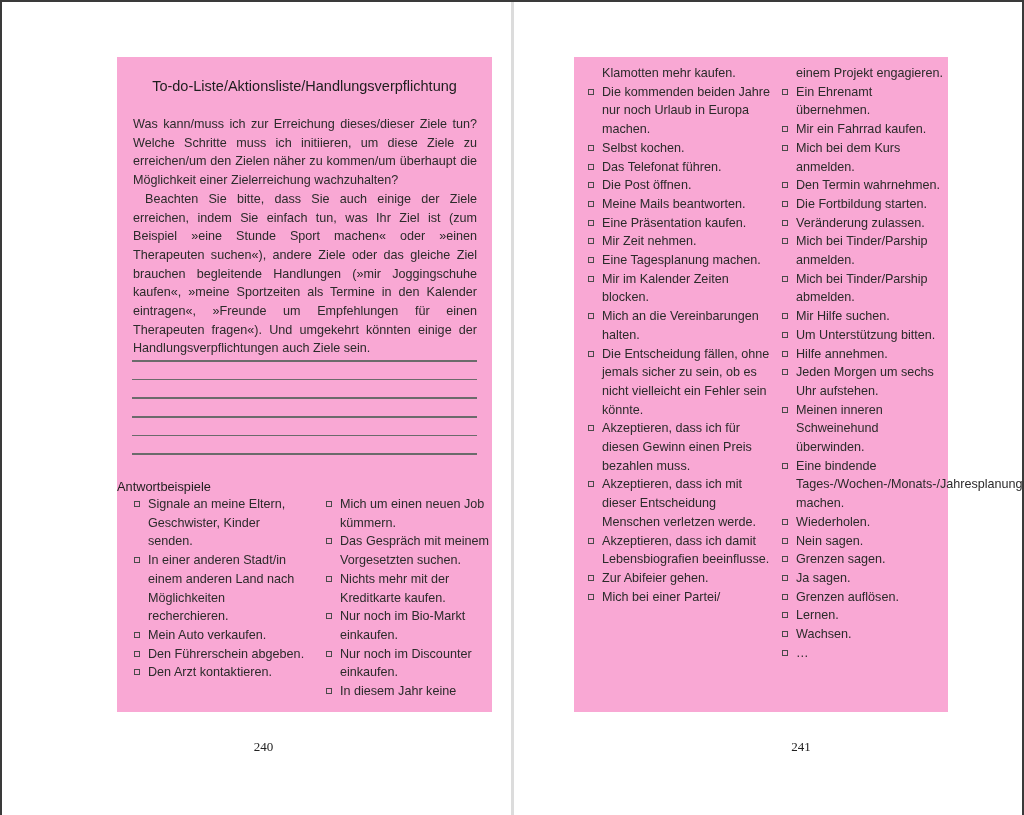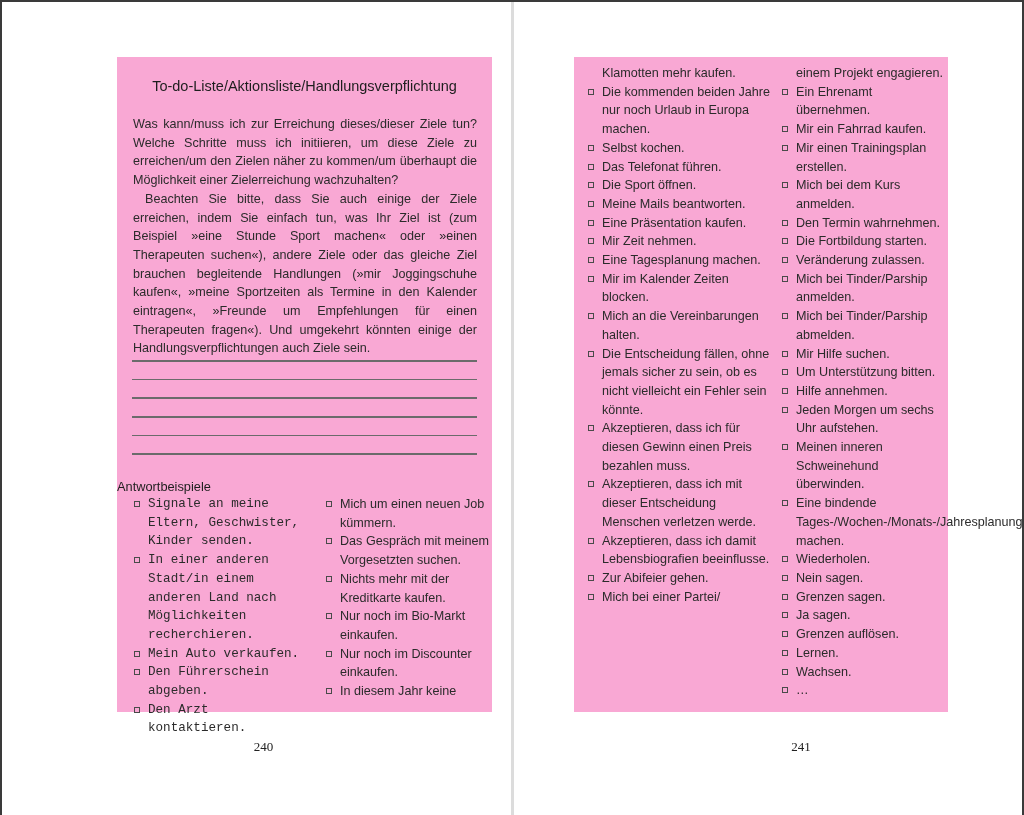--- a/index.html
+++ b/index.html
@@ -49,21 +49,21 @@
       position: absolute; left: 0; right: 0; top: 421px;
       text-align: left; font-size: 12.8px; color: #1e1e1e;
     }
 
     ul.col { list-style: none; margin: 0; padding: 0; position: absolute; }
     ul.col li { position: relative; padding-left: 0; }
     .bullet {
       position: absolute; left: -14px; top: 6px;
       width: 4px; height: 4px; border: 1.3px solid #4a4a4a; box-sizing: content-box;
     }
-    .page.left ul.col.c1 { left: 31px; top: 438px; width: 160px; font-family: Liberation Mono, monospace; }
+    .page.left ul.col.c1 { left: 31px; top: 438px; width: 160px; }
     .page.left ul.col.c2 { left: 223px; top: 438px; width: 150px; }
     .page.right ul.col.c1 { left: 28px; top: 7px; width: 172px; }
     .page.right ul.col.c2 { left: 222px; top: 7px; width: 150px; }
 
     .pagenum {
       position: absolute; top: 739px; width: 100%; text-align: center;
       font-family: "Liberation Serif", "DejaVu Serif", serif; font-size: 13px; color: #222;
     }
     .page.left .pagenum { left: 0; width: 527px; }
     .page.right .pagenum { left: 0; width: 494px; padding-left: 40px; }
@@ -109,39 +109,39 @@
   <div class="pagenum">240</div>
 </div>
 
 <div class="page right">
   <div class="box">
     <ul class="col c1">
         <li class="cont">Klamotten mehr kaufen.</li>
         <li><span class="bullet"></span><span>Die kommenden beiden Jahre nur noch Urlaub in Europa machen.</span></li>
         <li><span class="bullet"></span><span>Selbst kochen.</span></li>
         <li><span class="bullet"></span><span>Das Telefonat führen.</span></li>
-        <li><span class="bullet"></span><span>Die Sport öffnen.</span></li>
+        <li><span class="bullet"></span><span>Die Post öffnen.</span></li>
         <li><span class="bullet"></span><span>Meine Mails beantworten.</span></li>
         <li><span class="bullet"></span><span>Eine Präsentation kaufen.</span></li>
         <li><span class="bullet"></span><span>Mir Zeit nehmen.</span></li>
         <li><span class="bullet"></span><span>Eine Tagesplanung machen.</span></li>
         <li><span class="bullet"></span><span>Mir im Kalender Zeiten blocken.</span></li>
         <li><span class="bullet"></span><span>Mich an die Vereinbarungen halten.</span></li>
         <li><span class="bullet"></span><span>Die Entscheidung fällen, ohne jemals sicher zu sein, ob es nicht vielleicht ein Fehler sein könnte.</span></li>
         <li><span class="bullet"></span><span>Akzeptieren, dass ich für diesen Gewinn einen Preis bezahlen muss.</span></li>
         <li><span class="bullet"></span><span>Akzeptieren, dass ich mit dieser Entscheidung Menschen verletzen werde.</span></li>
         <li><span class="bullet"></span><span>Akzeptieren, dass ich damit Lebensbiografien beeinflusse.</span></li>
         <li><span class="bullet"></span><span>Zur Abifeier gehen.</span></li>
         <li><span class="bullet"></span><span>Mich bei einer Partei/</span></li>
       </ul>
     <ul class="col c2">
         <li class="cont">einem Projekt engagieren.</li>
         <li><span class="bullet"></span><span>Ein Ehrenamt übernehmen.</span></li>
         <li><span class="bullet"></span><span>Mir ein Fahrrad kaufen.</span></li>
-        <li><span class="bullet"></span><span>Mir einen Trainingsplan erstellen.</span></li>
+        <li><span class="bullet"></span></li>
         <li><span class="bullet"></span><span>Mich bei dem Kurs anmelden.</span></li>
         <li><span class="bullet"></span><span>Den Termin wahrnehmen.</span></li>
         <li><span class="bullet"></span><span>Die Fortbildung starten.</span></li>
         <li><span class="bullet"></span><span>Veränderung zulassen.</span></li>
         <li><span class="bullet"></span><span>Mich bei Tinder/Parship anmelden.</span></li>
         <li><span class="bullet"></span><span>Mich bei Tinder/Parship abmelden.</span></li>
         <li><span class="bullet"></span><span>Mir Hilfe suchen.</span></li>
         <li><span class="bullet"></span><span>Um Unterstützung bitten.</span></li>
         <li><span class="bullet"></span><span>Hilfe annehmen.</span></li>
         <li><span class="bullet"></span><span>Jeden Morgen um sechs Uhr aufstehen.</span></li>

